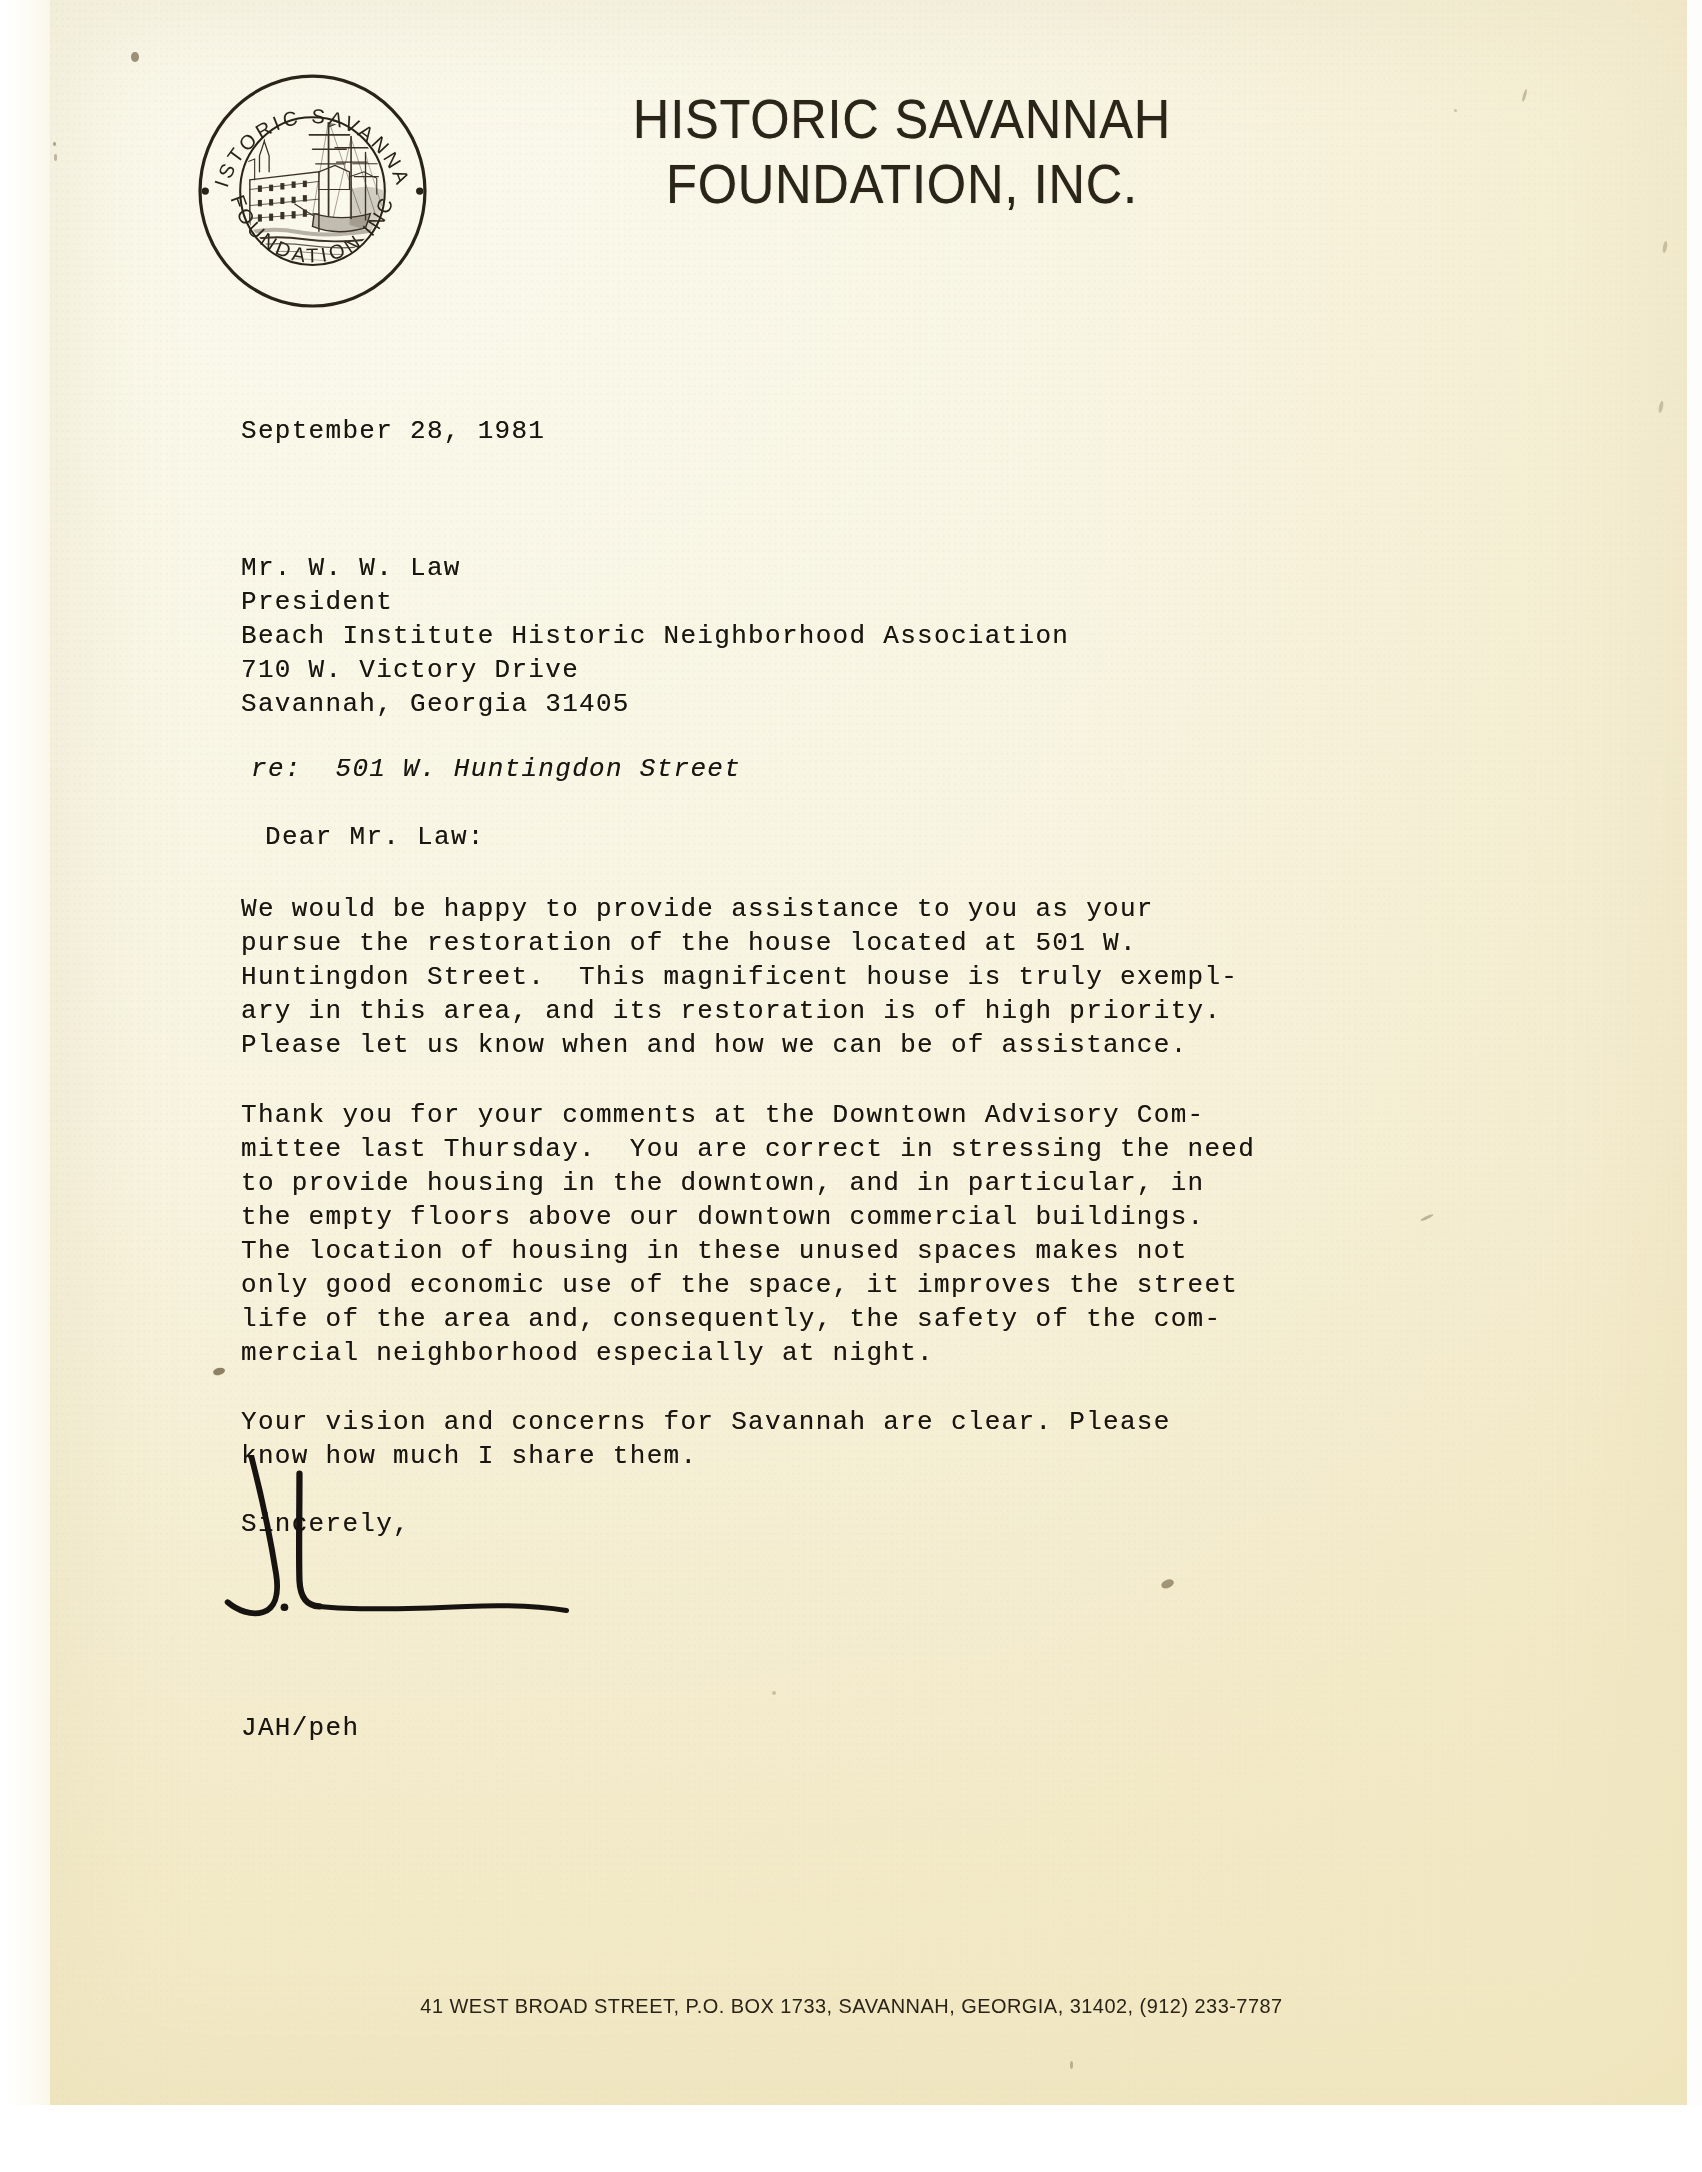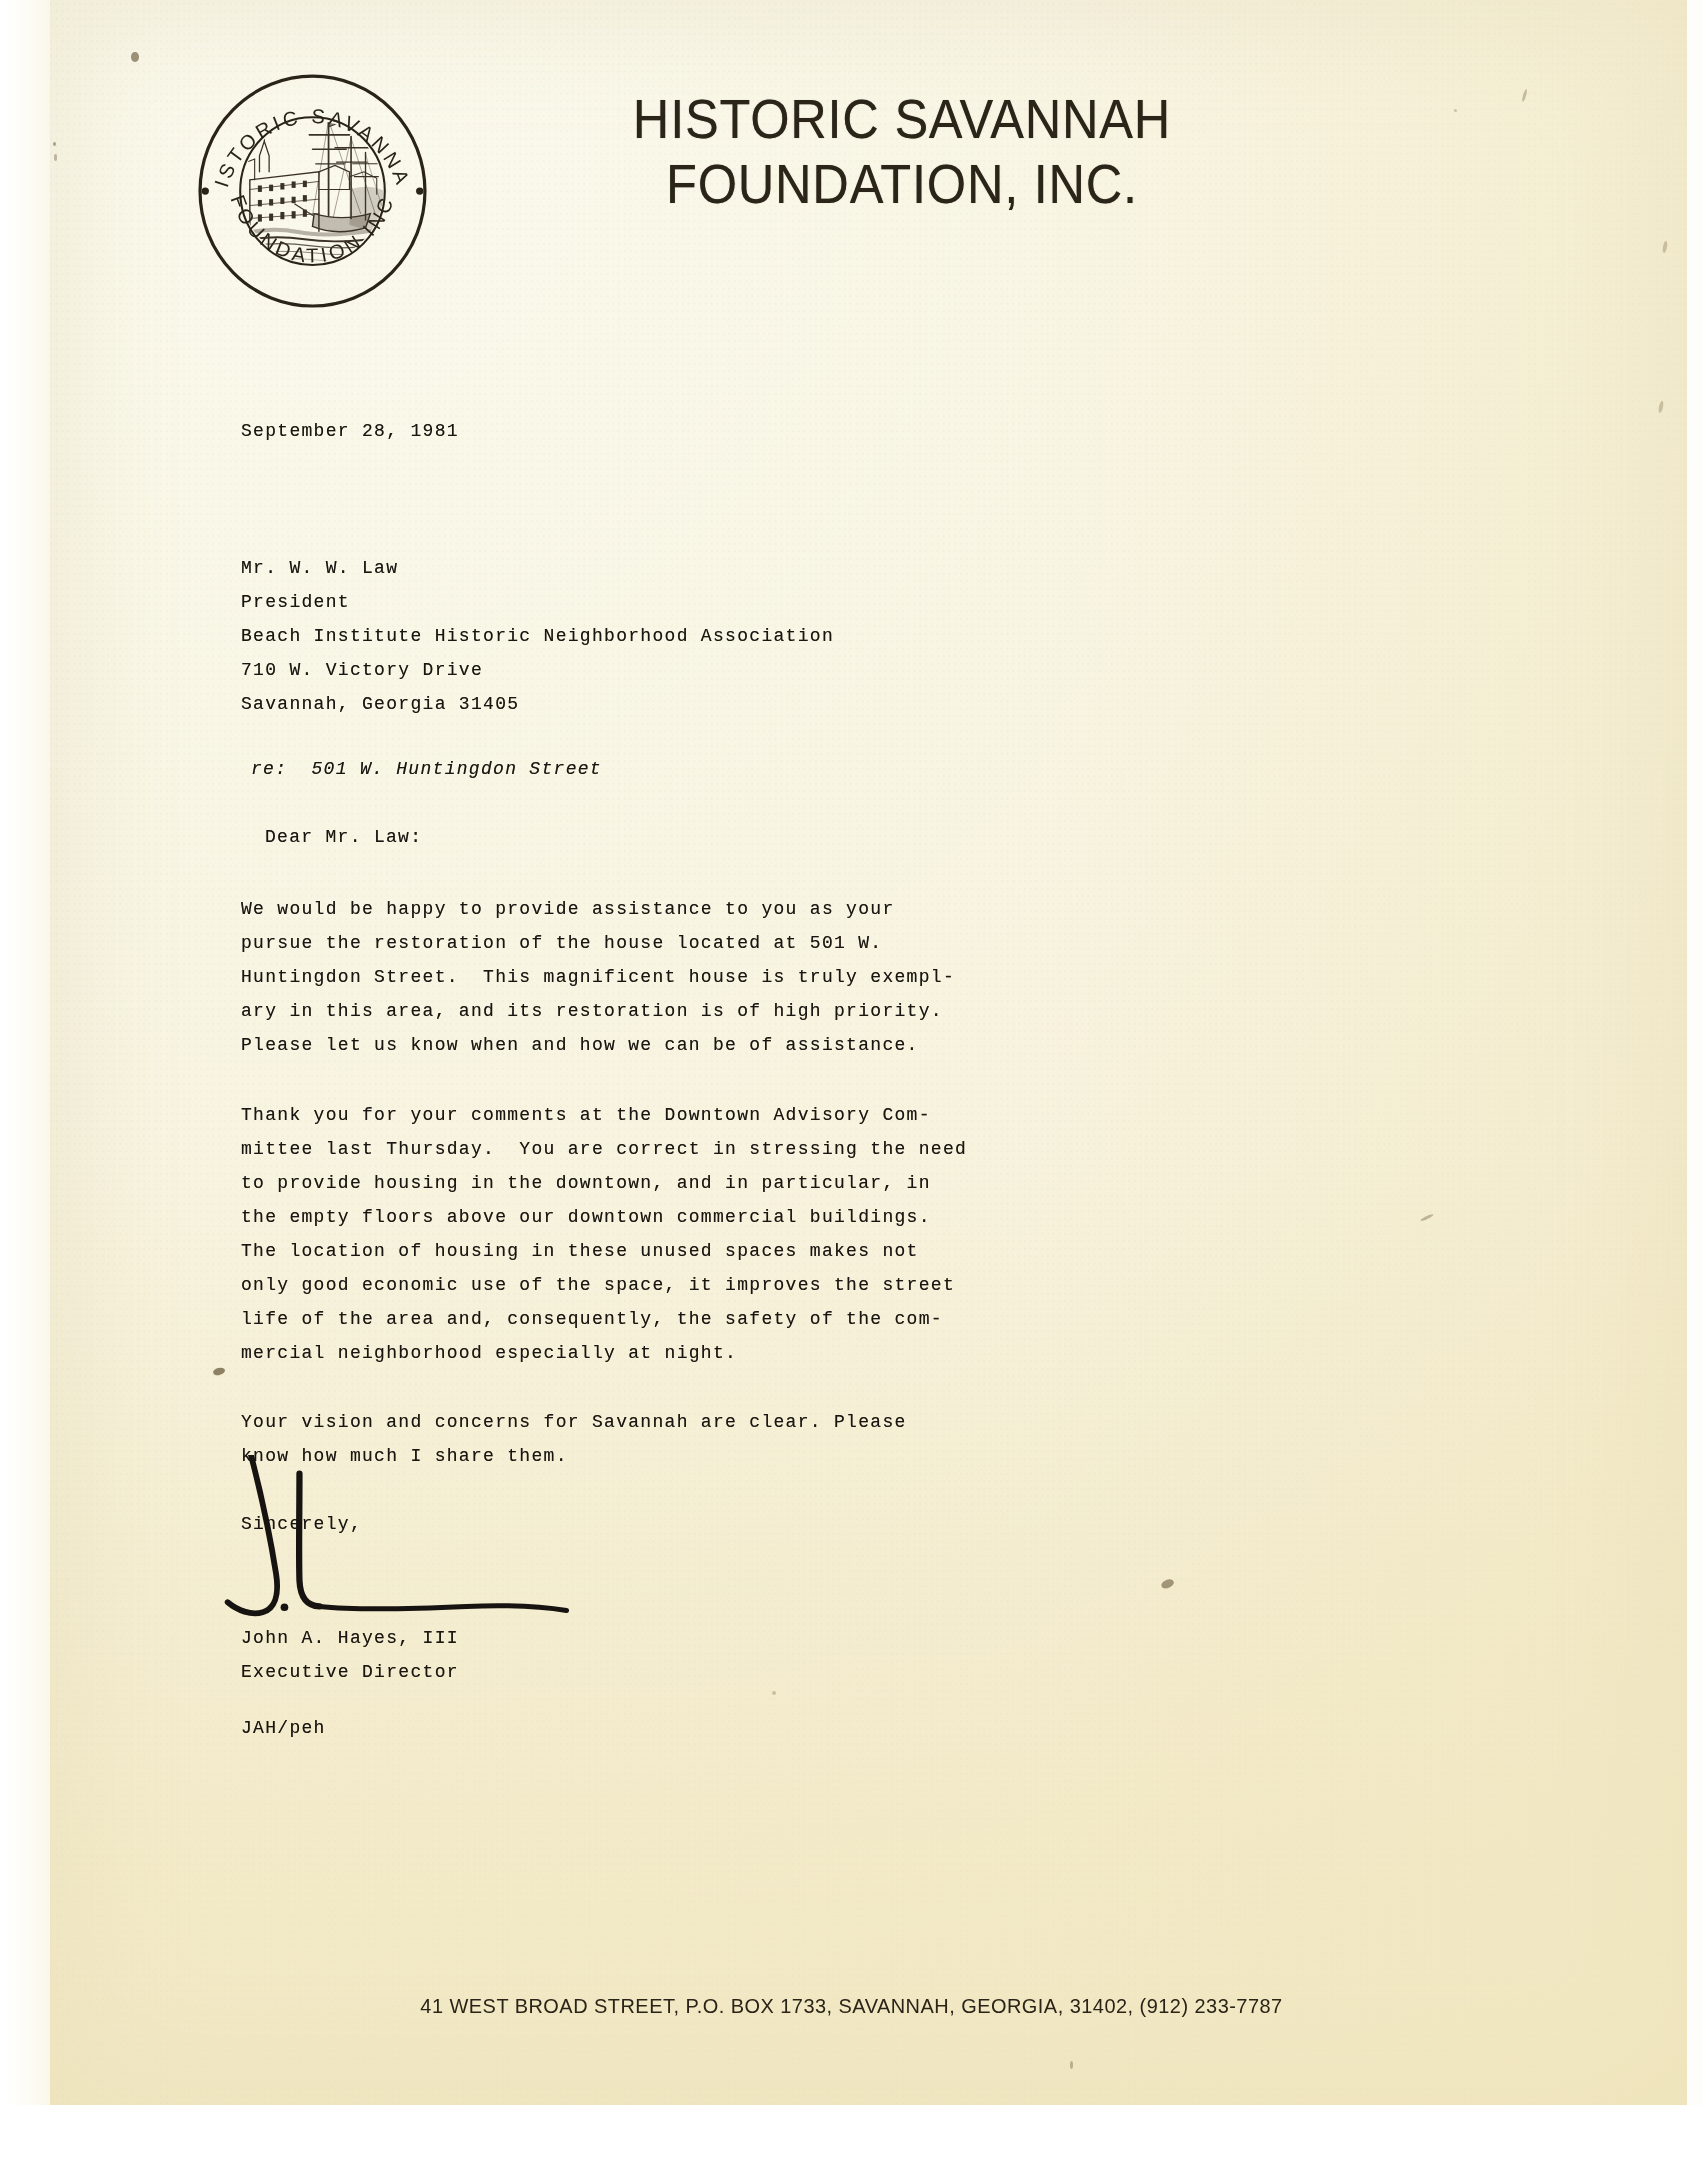--- a/index.html
+++ b/index.html
@@ -102,21 +102,21 @@
     transform: scaleX(.92);
     transform-origin: center;
     text-shadow: 0 0 0.8px rgba(40,34,22,.55);
   }
 
   
   .typed {
     position: absolute;
     left: 241px;
     font-family: "Liberation Mono", "DejaVu Sans Mono", monospace;
-    font-size: 18px;
+    font-size: 26px;
     line-height: 34px;
     letter-spacing: 1.3px;
     color: #191510;
     white-space: pre;
     text-shadow: 0 0 0.5px rgba(25,21,16,.5);
   }
   .date      { top: 414px; }
   .recipient { top: 551px; }
   .reline    { top: 752px; left: 251px; font-style: italic; }
   .salute    { top: 820px; margin-left: 24px; }
@@ -303,22 +303,20 @@
 
           <path d="M100 22 C100 70, 99 118, 100 150 C101 170, 108 180, 124 181" stroke-width="7.5"></path>
 
           <path d="M124 181 C170 186, 236 184, 300 181 C348 179, 390 181, 420 186" stroke-width="6"></path>
 
           <circle cx="82" cy="182" r="4.6" fill="#171310" stroke="none"></circle>
         </g>
       </svg>
     </div>
 
-    <div class="typed signer"><span>John A. Hayes, III</span>
-<span>Executive Director</span></div>
 
     <div class="typed initials">JAH/peh</div>
 
     <div class="footer">41 WEST BROAD STREET, P.O. BOX 1733, SAVANNAH, GEORGIA, 31402, (912) 233-7787</div>
 
     <span class="speck" style="left:131px;top:52px;width:7.5px;height:10px;opacity:.65;"></span>
     <span class="speck" style="left:53px;top:142px;width:3.3px;height:4.2px;"></span>
     <span class="speck" style="left:54px;top:154px;width:3.3px;height:6.7px;opacity:.4;"></span>
     <span class="speck" style="left:1523px;top:89px;width:3.3px;height:13.4px;opacity:.35;transform:rotate(16deg);"></span>
     <span class="speck" style="left:1663px;top:241px;width:4.2px;height:11.7px;opacity:.3;transform:rotate(10deg);"></span>

